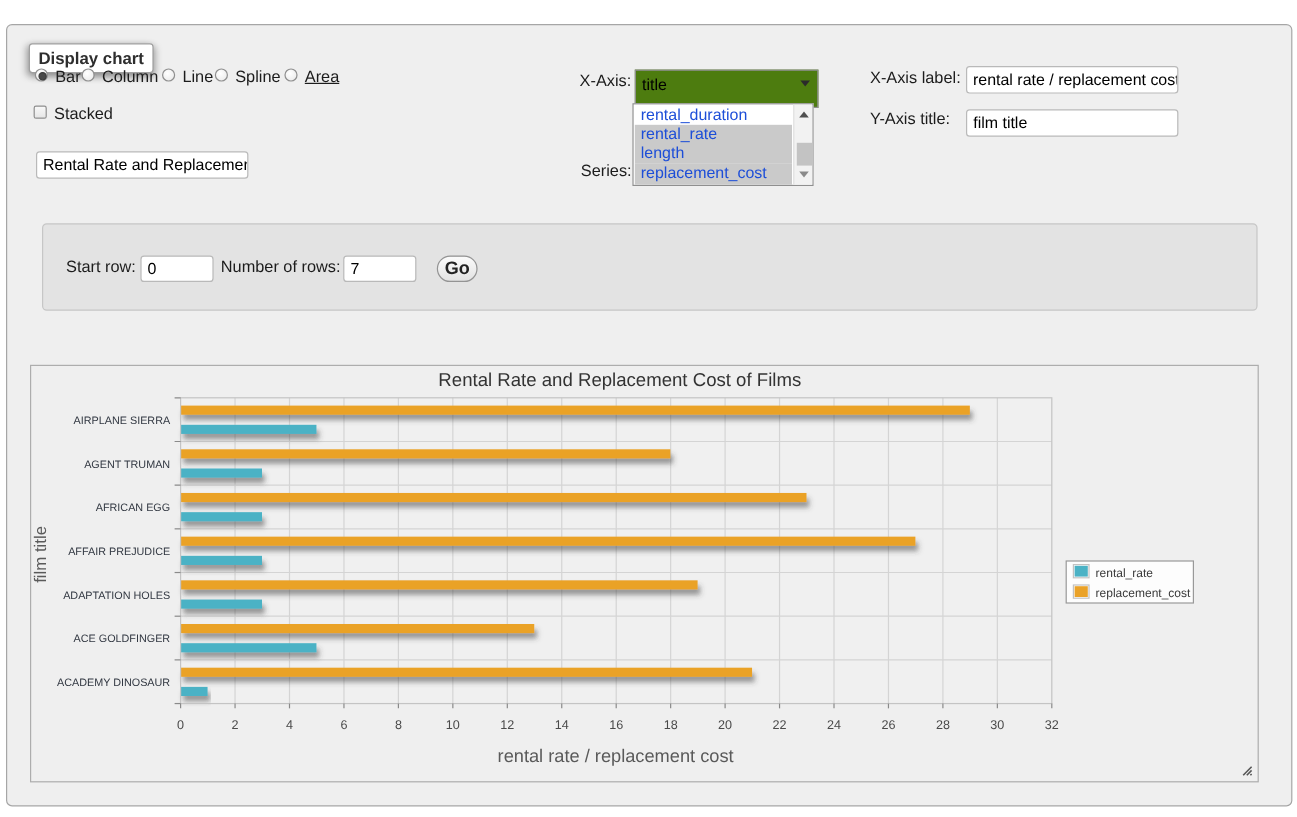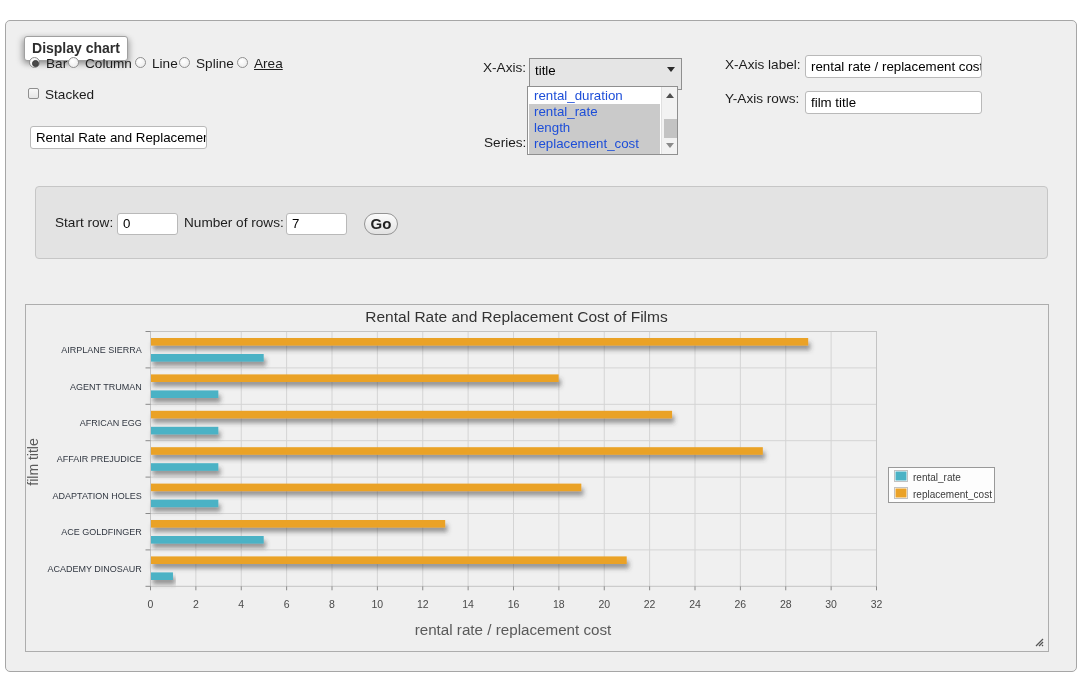--- a/index.html
+++ b/index.html
@@ -5,21 +5,21 @@
   * { box-sizing: border-box; margin:0; padding:0; }
   html,body { width:1081px; height:681px; background:#fff; font-family:"Liberation Sans", sans-serif; position:relative; overflow:hidden; }
   .abs { position:absolute; }
   #fieldset { left:5px; top:20px; width:1072px; height:652px; background:#efefef; border:1px solid #a6a6a6; border-radius:5px; }
   #flegend { left:24px; top:8px; width:104px; height:25px; background:#fff; border:1px solid #a0a0a0; border-radius:3px; box-shadow:-2px 2px 6px rgba(0,0,0,0.28), 2px 3px 6px rgba(0,0,0,0.22); font-weight:bold; font-size:14px; color:#2e2e2e; line-height:23px; text-align:center;margin-top:28px; }
   .lbl { font-size:13.6px; color:#1c1c1c; line-height:1; white-space:nowrap; }
   .radio { width:11px; height:11px; border:1px solid #8f8f8f; border-radius:50%; background:radial-gradient(circle at 40% 35%, #ffffff, #e8e8e8); }
   .radio.on::after { content:""; position:absolute; left:2px; top:2px; width:5px; height:5px; border-radius:50%; background:#494949; border:1px solid #3c3c3c; }
   .cb { width:11px; height:11px; border:1px solid #8f8f8f; border-radius:2px; background:linear-gradient(#f8f8f8, #e6e6e6); }
   input.txt { border:1px solid #b9b9b9; border-radius:3px; background:#fff; font-family:"Liberation Sans", sans-serif; font-size:13.3px; color:#000; padding:0 0 1px 5px; outline:none; }
-  #selbox { left:529px; top:58px; width:153px; height:32px; border:1px solid #8f8f8f; background:#e5e5e5;padding-left:32px; }
+  #selbox { left:529px; top:58px; width:153px; height:32px; border:1px solid #8f8f8f; background:#4d7c0f;padding-left:32px; }
   #selbox .val { position:absolute; left:5px; top:3.5px; font-size:13.3px; color:#000; }
   #selbox .arr { position:absolute; right:6px; top:8px; width:0; height:0; border-left:4px solid transparent; border-right:4px solid transparent; border-top:5px solid #2b2b2b; }
   #listbox { left:527px; top:86px; width:151px; height:69px; border:1px solid #8f8f8f; background:#fff; overflow:hidden; }
   #listbox .opt { position:absolute; left:1px; width:131px; height:32px; font-size:13.3px; color:#1d4ed8; padding-left:5px; line-height:16px; white-space:nowrap; }
   #listbox .sel { background:#cacaca; }
   #sbar { position:absolute; right:0; top:0; width:16px; height:67px; background:#f2f2f2; border-left:1px solid #e0e0e0; }
   .sarr { position:absolute; left:4px; width:0; height:0; border-left:4px solid transparent; border-right:4px solid transparent; }
   #sthumb { position:absolute; left:1.5px; top:32px; width:13px; height:19px; background:#c3c3c3; }
   #panel { left:35px; top:186px; width:1013px; height:73px; background:#e3e3e3; border:1px solid #c6c6c6; border-radius:4px; }
   #gobtn { left:364px; top:213px; width:34px; height:22px; border:1px solid #949494; border-radius:11px; background:linear-gradient(#fbfbfb,#e2e2e2); font-size:15px; font-weight:bold; color:#222; text-align:center; line-height:20px; }
@@ -60,21 +60,21 @@
   <div class="opt sel" style="top:49px;">replacement_cost</div>
   <div id="sbar">
     <span class="sarr" style="top:6px; border-bottom:5px solid #4f4f4f;"></span>
     <span id="sthumb"></span>
     <span class="sarr" style="bottom:6px; border-top:5px solid #8a8a8a;"></span>
   </div>
 </div>
 
 <div class="abs lbl" style="left:725px; top:58px;">X-Axis label:</div>
 <input class="abs txt" style="left: 805px; top: 55px; width: 177px; height: 23px;" value="rental rate / replacement cost">
-<div class="abs lbl" style="left:725px; top:92px;">Y-Axis rows:</div>
+<div class="abs lbl" style="left:725px; top:92px;">Y-Axis title:</div>
 <input class="abs txt" style="left: 805px; top: 91px; width: 177px; height: 23px;" value="film title">
 
 <div class="abs" id="panel"></div>
 <div class="abs lbl" style="left:55px; top:216px;">Start row:</div>
 <input class="abs txt" style="left: 117px; top: 213px; width: 61px; height: 22px;" value="0">
 <div class="abs lbl" style="left:184px; top:216px;">Number of rows:</div>
 <input class="abs txt" style="left: 286px; top: 213px; width: 61px; height: 22px;" value="7">
 <div class="abs" id="gobtn">Go</div>
 
 <div class="abs" id="chartbox"></div>

